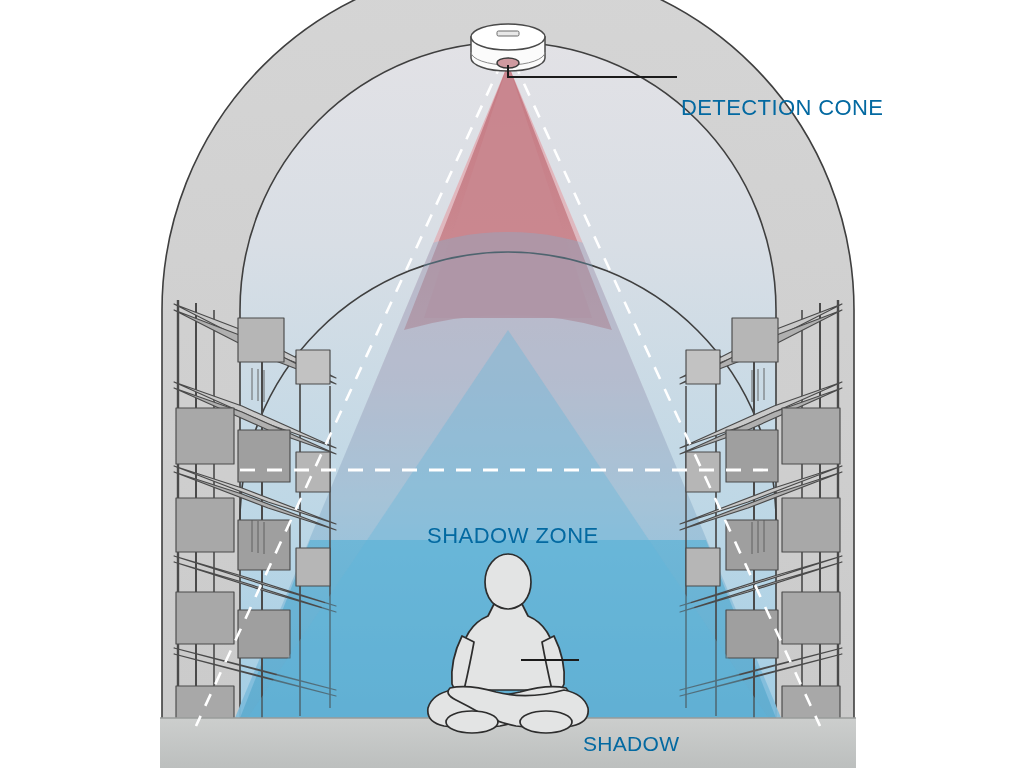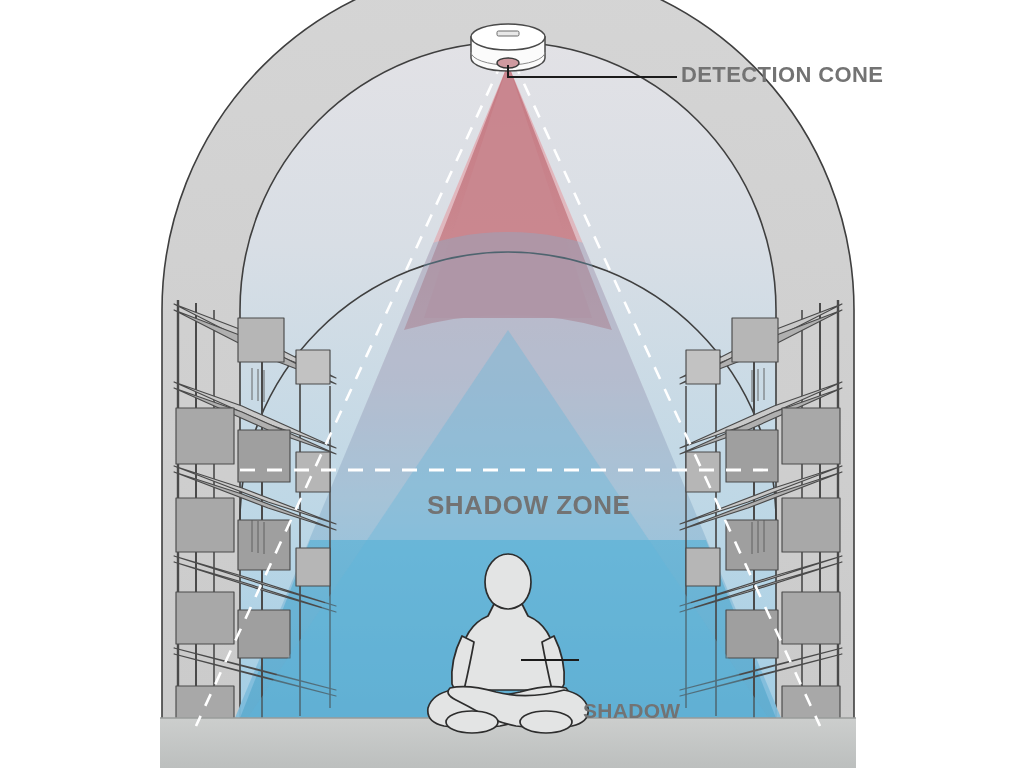--- a/index.html
+++ b/index.html
@@ -20,35 +20,36 @@
   }
   #scene {
     position: absolute;
     inset: 0;
     width: 1024px;
     height: 768px;
   }
   .lbl {
     position: absolute;
     font-family: "Liberation Sans", sans-serif;
-    font-weight: 700;
-    color: #737373;
+    font-weight: 400;
+    color: #0369a1;
     white-space: pre;
     letter-spacing: 0.2px;
+    margin-top: 33px;
   }
   #lbl-detection {
     left: 681px;
     top: 62px;
     font-size: 22px;
     letter-spacing: 0.4px;
   }
   #lbl-shadow {
     left: 427px;
     top: 490px;
-    font-size: 26px;
+    font-size: 22px;
     letter-spacing: 0.5px;
   }
   #lbl-human {
     left: 583px;
     top: 648px;
     font-size: 21px;
     line-height: 25px;
     letter-spacing: 0.3px;
   }
   #lbl-human span { display: block; }

